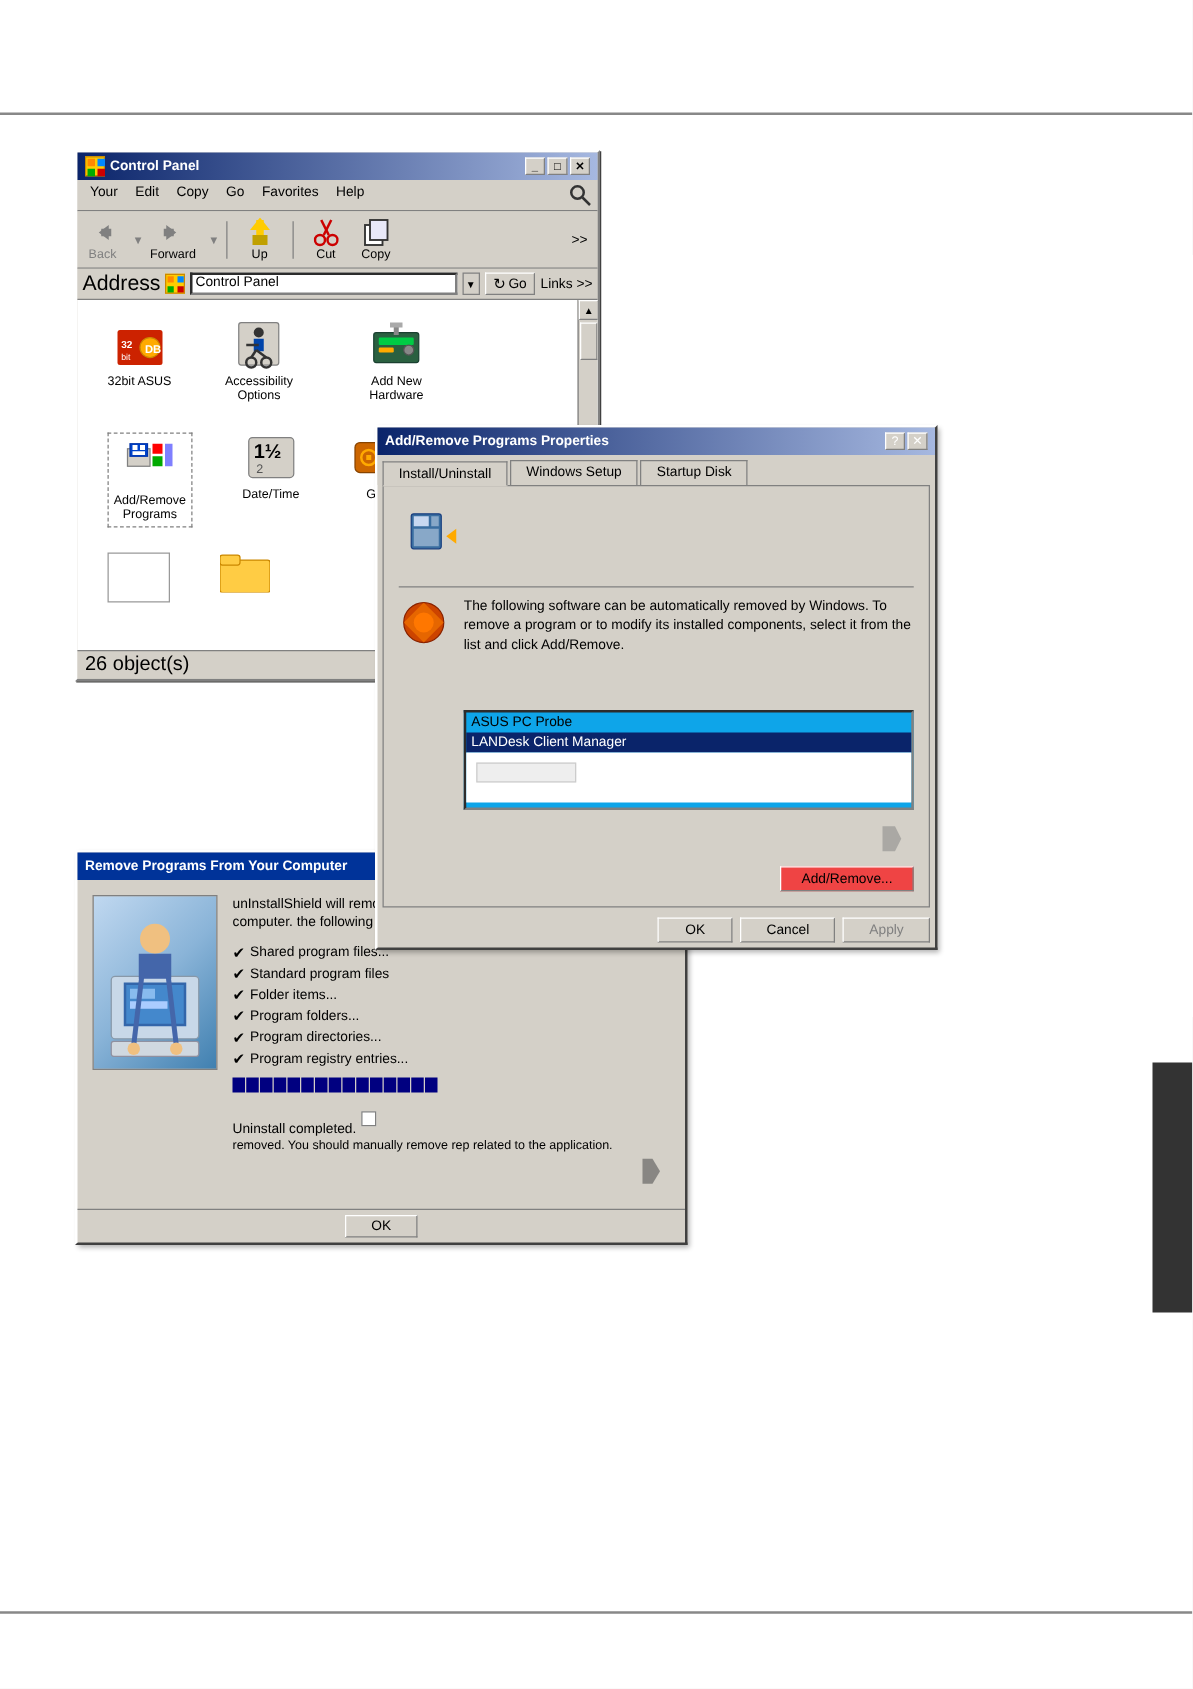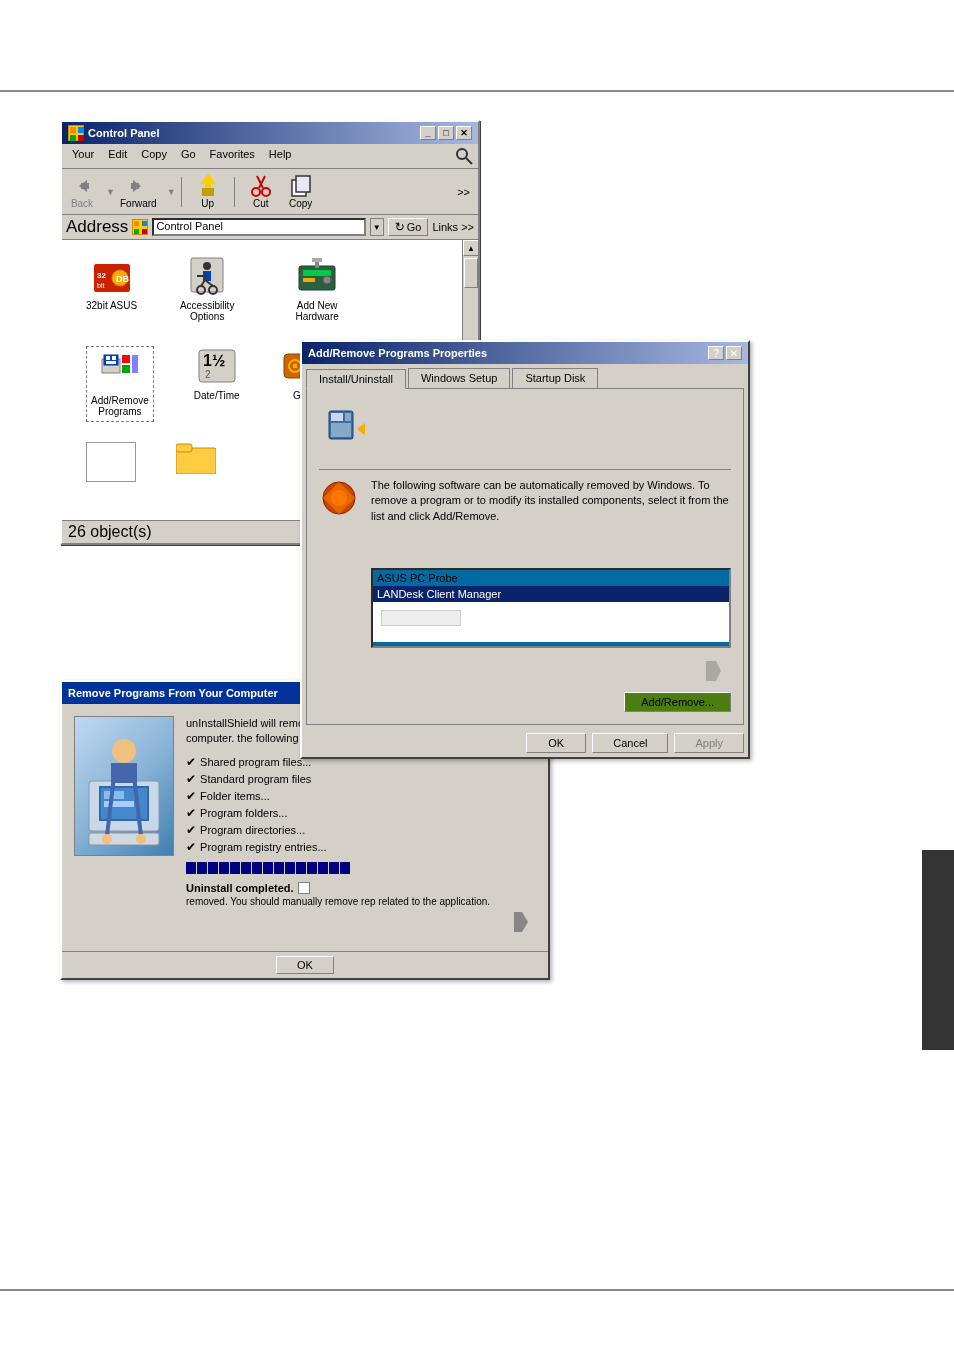--- a/index.html
+++ b/index.html
@@ -419,42 +419,42 @@
     }
 
     .dialog-divider {
       height: 1px;
       background: #808080;
       margin: 8px 0;
     }
 
     .software-list {
       border: 2px inset #808080;
-      background: #0369a1;
+      background: #0ea5e9;
       min-height: 80px;
       margin-bottom: 8px;
       margin-top: 44px;
     }
 
     .software-item {
       padding: 2px 4px;
       font-size: 11px;
       cursor: pointer;
     }
 
     .software-item.selected {
       background: #0a246a;
       color: white;
     }
 
     .dialog-add-remove-btn {
       display: block;
       margin-left: auto;
       padding: 3px 16px;
-      background: #4d7c0f;
+      background: #ef4444;
       border: 1px solid #ffffff;
       border-right-color: #808080;
       border-bottom-color: #808080;
       font-size: 11px;
       cursor: pointer;
     }
 
     .dialog-bottom-buttons {
       display: flex;
       justify-content: flex-end;
@@ -558,22 +558,21 @@
     }
 
     .prog-sq {
       width: 10px;
       height: 12px;
       background: #000080;
     }
 
     .remove-uninstall-text {
       font-size: 11px;
-      margin-top: 0;
-      font-weight: bold;
+      margin-top: 15px;
     }
 
     .remove-ok-area {
       text-align: center;
       padding: 4px;
       border-top: 1px solid #808080;
     }
 
     .remove-ok-btn {
       padding: 2px 20px;

